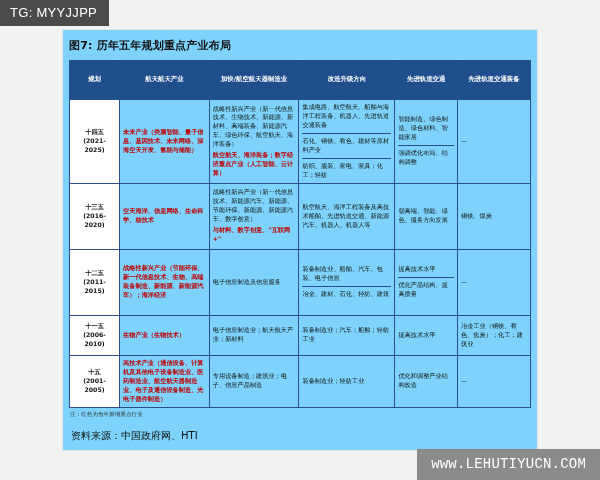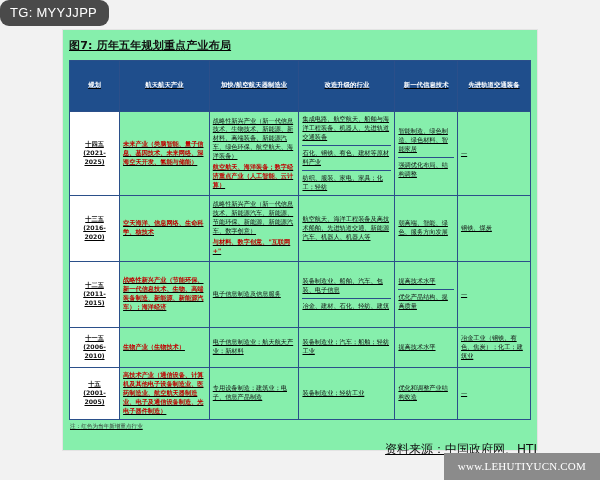--- a/index.html
+++ b/index.html
@@ -23,31 +23,29 @@
     position: absolute;
     left: 0;
     top: 0;
     background: #4a4a4a;
     color: #ffffff;
     font-size: 13px;
     padding: 5px 12px 6px 10px;
     letter-spacing: .3px;
     font-family: "Liberation Sans", sans-serif;
     z-index: 5;
-    border-radius: 9px;
   }
   .doc {
     position: absolute;
     left: 63px;
     top: 30px;
     width: 474px;
     height: 420px;
-    background: #86efac;
+    background: #7dd3fc;
     box-shadow: 0 0 0 1px #e4e4e4;
-    text-decoration: underline;
   }
   .doc-title {
     font-size: 11px;
     font-weight: bold;
     color: #111111;
     padding: 8px 0 7px 6px;
     font-family: "DejaVu Sans", sans-serif;
     letter-spacing: .2px;
   }
   .tbl-wrap {
@@ -67,21 +65,21 @@
     color: #111111;
     font-family: "DejaVu Sans", sans-serif;
   }
   table.matrix thead th {
     background: #1f4e8c;
     color: #ffffff;
     font-weight: bold;
     text-align: center;
     font-size: 6.4px;
     height: 34px;
-    padding: 8px;
+    padding: 2px;
   }
   td.plan-cell {
     text-align: center;
     font-weight: bold;
     font-size: 6.4px;
     background: #ffffff;
     line-height: 1.6;
   }
   .cell-red {
     color: #c00000;
@@ -95,35 +93,34 @@
     padding-bottom: 3px;
     margin-bottom: 3px;
   }
   .note {
     font-size: 5.6px;
     color: #333333;
     padding: 3px 0 0 7px;
     font-family: "DejaVu Sans", sans-serif;
   }
   .source {
-    font-size: 12px;
+    font-size: 10px;
     color: #111111;
     padding: 10px 0 0 8px;
     font-family: "DejaVu Sans", sans-serif;
-    text-align: right;
   }
   .watermark {
     position: absolute;
     right: 0;
     bottom: 0;
     background: #8b8b8b;
     color: #ffffff;
-    font-size: 11px;
+    font-size: 14px;
     padding: 7px 14px 8px 14px;
-    font-family: Liberation Serif, serif;
+    font-family: Liberation Mono, monospace;
     letter-spacing: .2px;
   }
   .stack > div + div {
     margin-top: 2px;
   }
 </style>
 </head>
 <body>
 
 <div class="page">
@@ -142,22 +139,22 @@
           <col style="width:86px">
           <col style="width:92px">
           <col style="width:60px">
           <col style="width:70px">
         </colgroup>
         <thead>
           <tr>
             <th>规划</th>
             <th>航天航天产业</th>
             <th>加快/航空航天器制造业</th>
-            <th>改造升级的行业</th>
-            <th>新一代信息技术</th>
+            <th>改造升级方向</th>
+            <th>先进轨道交通</th>
             <th>先进轨道交通装备</th>
           </tr>
         </thead>
         <tbody>
 
           <tr style="height:74px">
             <td class="plan-cell" style="white-space:pre-line">十四五
 (2021-
 2025)</td>
             <td>

